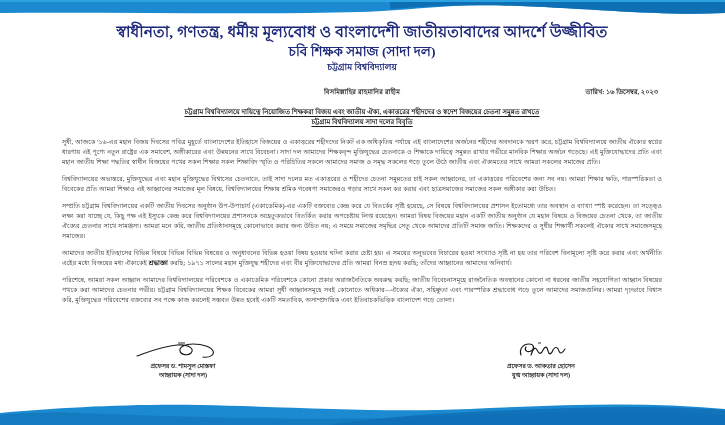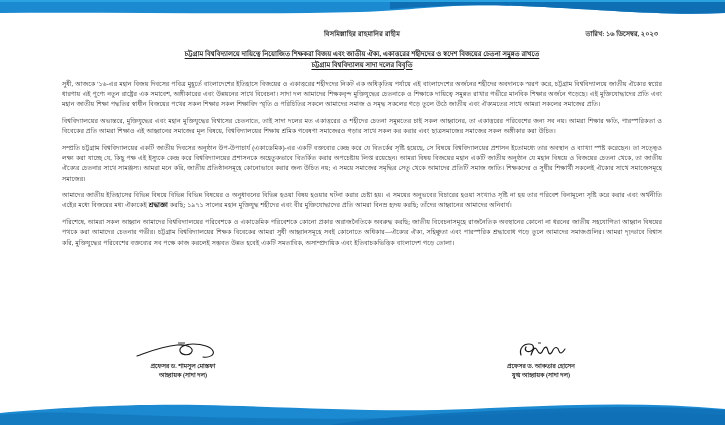--- a/index.html
+++ b/index.html
@@ -97,20 +97,25 @@
   <svg width="725" height="16" viewBox="0 0 725 16" preserveAspectRatio="none">
     <path d="M0,0 L725,0 L725,13 C660,16 600,9 520,6 C450,3 420,10 360,12 C250,15 120,12 0,13 Z" fill="#1b8ad1"></path>
     <path d="M390,0 L725,0 L725,13 C660,16 600,9 520,6 C470,4 430,6 390,9 Z" fill="#0f6fb5"></path>
     <path d="M0,0 L725,0 L725,2 L0,2 Z" fill="#2ba3e0"></path>
   </svg>
 </div>
 
 <div class="paper">
   <div class="sheet">
 
+    <div class="letterhead">
+      <div class="lh-line1">স্বাধীনতা, গণতন্ত্র, ধর্মীয় মূল্যবোধ ও বাংলাদেশী জাতীয়তাবাদের আদর্শে উজ্জীবিত</div>
+      <div class="lh-line2">চবি শিক্ষক সমাজ (সাদা দল)</div>
+      <div class="lh-line3">চট্টগ্রাম বিশ্ববিদ্যালয়</div>
+    </div>
 
     <div class="meta-row">
       <div class="bismillah">বিসমিল্লাহির রাহমানির রাহীম</div>
       <div class="date">তারিখ: ১৬ ডিসেম্বর, ২০২৩</div>
     </div>
 
     <div class="subject">
       <span>চট্টগ্রাম বিশ্ববিদ্যালয়ে দায়িত্বে নিয়োজিত শিক্ষকরা বিজয় এবং জাতীয় ঐক্য, একাত্তরের শহীদদের ও স্বদেশ বিজয়ের চেতনা সমুন্নত রাখতে</span>
       <span>চট্টগ্রাম বিশ্ববিদ্যালয় সাদা দলের বিবৃতি</span>
     </div>

